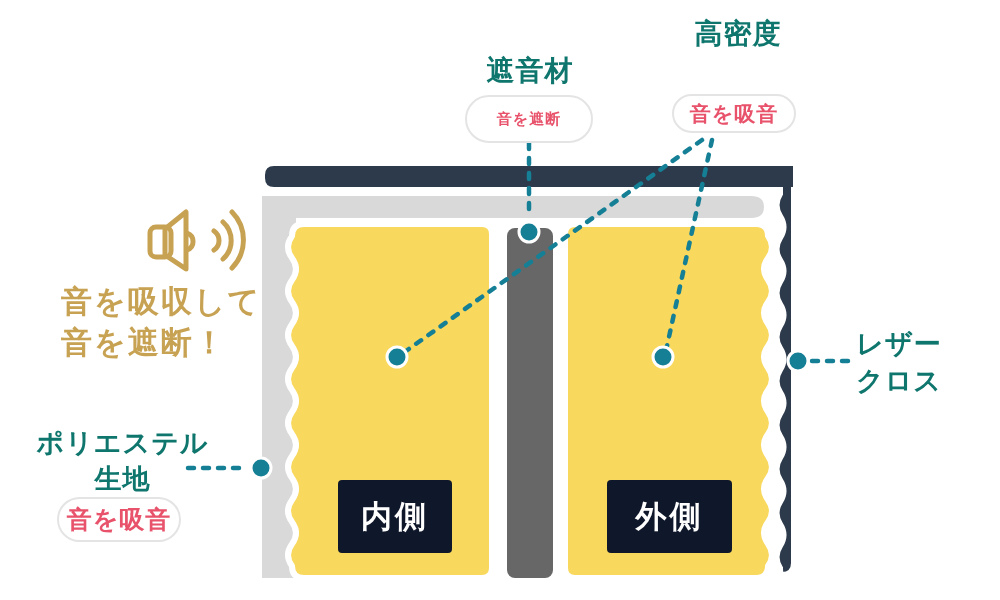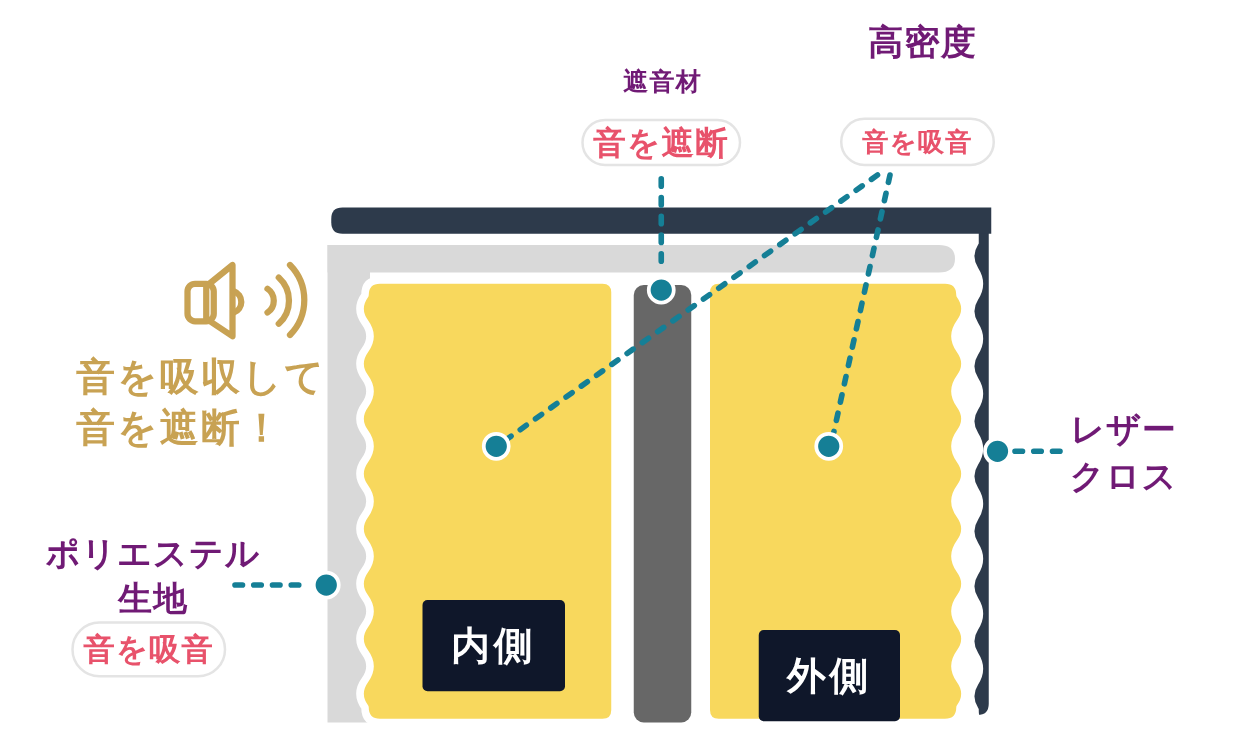--- a/index.html
+++ b/index.html
@@ -2,43 +2,43 @@
 <html><head>
 <meta charset="utf-8">
 <style>
   html,body{margin:0;padding:0;background:#fff;}
   .canvas{
     position:relative;width:1000px;height:600px;background:#fff;overflow:hidden;
     font-family:"Liberation Sans","DejaVu Sans",sans-serif;
   }
   .scene{position:absolute;left:0;top:0;width:1000px;height:600px;}
   .txt{position:absolute;font-weight:bold;white-space:nowrap;}
-  .teal-label{color:#701a75;letter-spacing:1px;}
+  .teal-label{color:#0f766e;letter-spacing:1px;}
   .gold-label{color:#c8a253;margin-left:23px;}
   .center{text-align:center;}
   .badge{
     position:absolute;background:#fff;border:2px solid #e4e4e4;border-radius:26px;
     color:#e8526b;font-weight:bold;display:flex;align-items:center;justify-content:center;
     box-sizing:border-box;letter-spacing:1px;
   }
   .panel-tag{
     position:absolute;background:#0f172a;color:#fff;font-weight:bold;
     display:flex;align-items:center;justify-content:center;border-radius:4px;
     font-size:31px;letter-spacing:3px;
   }
   .lbl-glasswool{left:593px;top:17px;width:290px;font-size:28px;line-height:34px;}
-  .lbl-insulation{left:445px;top:52px;width:170px;font-size:20px;}
-  .badge-block{left:465px;top:95px;width:128px;height:38px;font-size:26px;}
+  .lbl-insulation{left:445px;top:52px;width:170px;font-size:28px;}
+  .badge-block{left:465px;top:95px;width:128px;height:48px;font-size:15px;}
   .badge-absorb-top{left:672px;top:94px;width:124px;height:39px;font-size:21px;}
   .tagline{left:38px;top:281px;font-size:31px;line-height:41px;letter-spacing:2px;}
   .lbl-polyester{left:25px;top:413px;width:195px;font-size:27px;line-height:36px;margin-top:12px;}
   .badge-absorb-left{left:57px;top:497px;width:124px;height:45px;font-size:25px;}
   .lbl-leather{left:843px;top:326px;width:112px;font-size:27px;line-height:37px;}
   .panel-inner{left:338px;top:480px;width:114px;height:73px;}
-  .panel-outer{left:607px;top:504px;width:113px;height:73px;text-align:right;}
+  .panel-outer{left:607px;top:480px;width:125px;height:73px;text-align:right;}
 </style>
 </head>
 <body>
 
 <div class="canvas">
 
   <svg class="scene" viewBox="0 0 1000 600">
 
     <rect x="262" y="196" width="34" height="382" fill="#d9d9d9"></rect>
     <path d="M262,196 L751,196 Q764,196 764,207 Q764,218 751,218 L262,218 Z" fill="#d9d9d9"></path>

